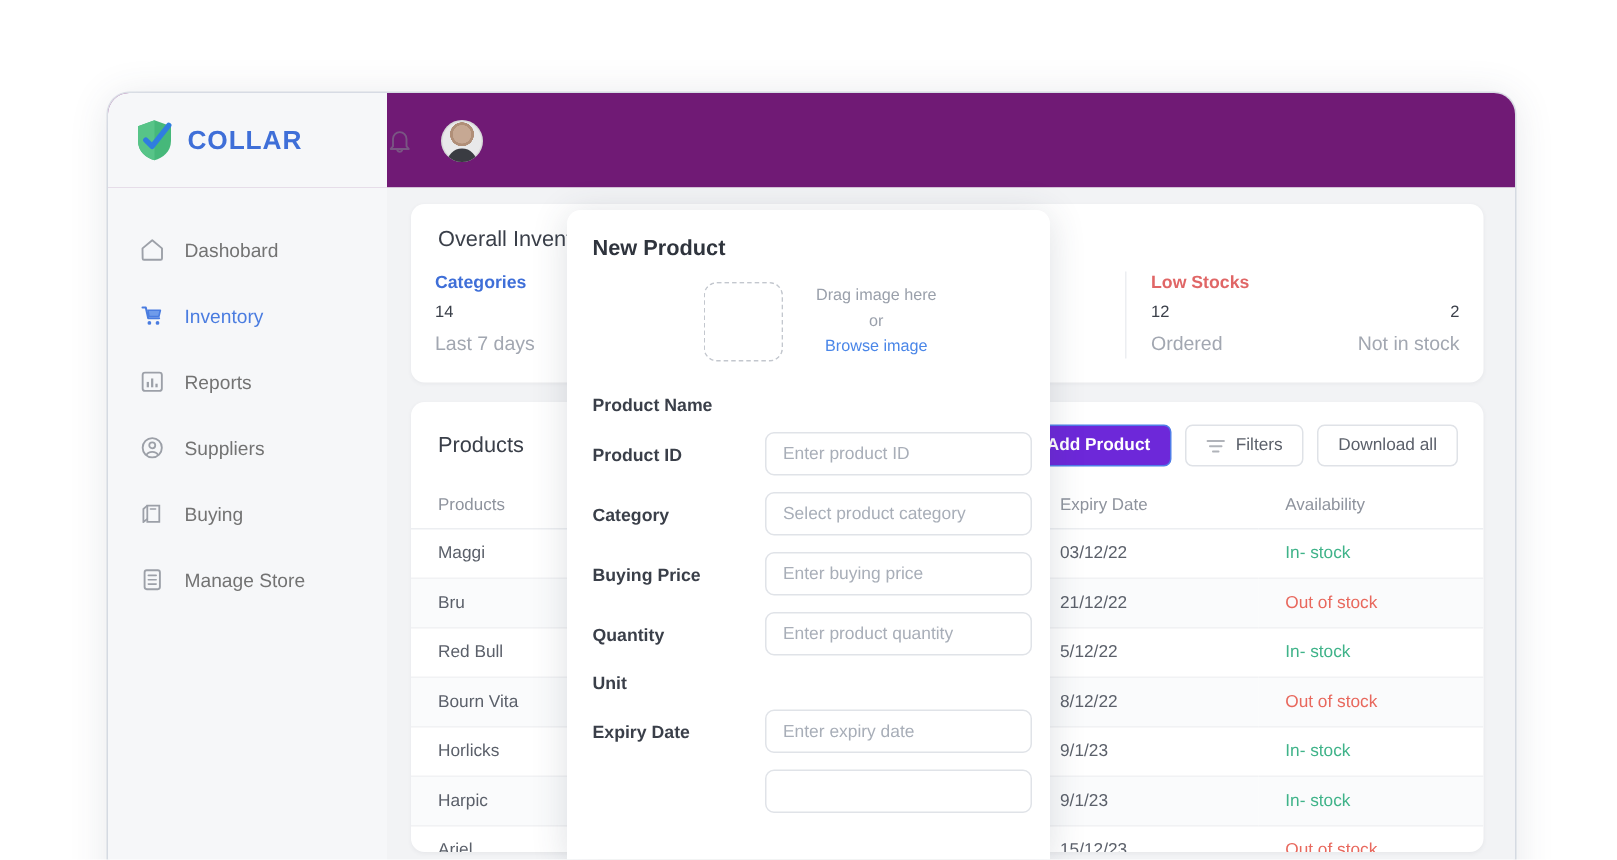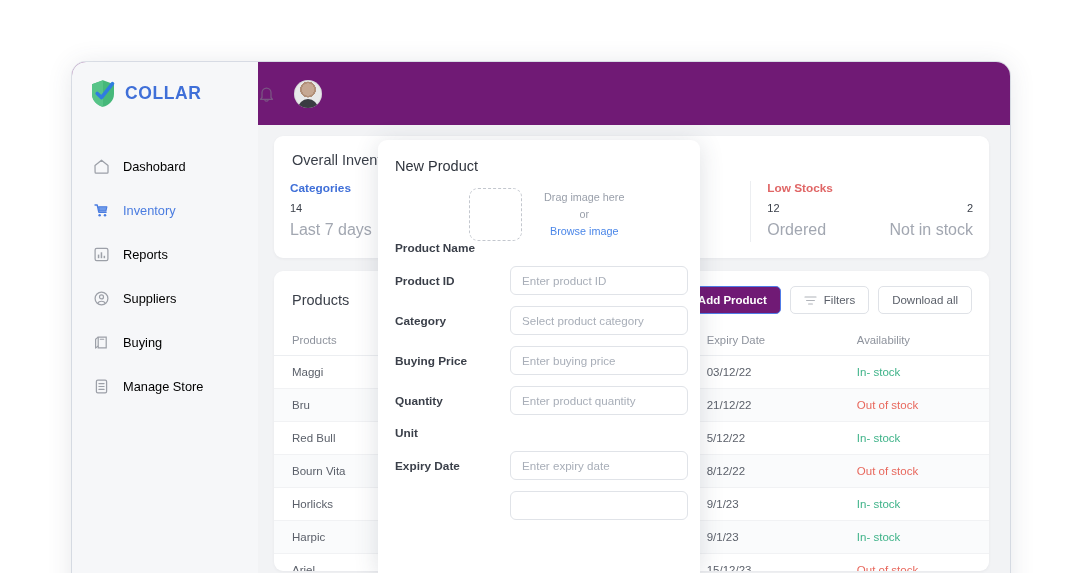--- a/index.html
+++ b/index.html
@@ -76,21 +76,21 @@
     width: 186px; height: 497px;
     background: #f6f7f9;
     padding-top: 26px;
   }
   .nav-item {
     display: flex; align-items: center; gap: 13px;
     height: 30px; padding-left: 21px; margin-bottom: 14px;
     cursor: pointer;
   }
   .nav-item .nav-label {
-    font-size: 12.8px; color: #000000;
+    font-size: 12.8px; color: #737373;
   }
   .nav-item.active .nav-label { color: #4a7ce0; }
   .nav-icon { width: 17px; height: 17px; flex: none; opacity: .72; }
   .nav-item.active .nav-icon { opacity: 1; }
 
   
   .main {
     position: absolute; left: 186px; top: 63px;
     width: 752px; height: 497px;
     background: #f2f3f5;
@@ -116,39 +116,39 @@
     display: flex; flex-direction: column; gap: 7px;
   }
   .inv-col:last-child { border-right: none; }
   .inv-head { font-size: 11.8px; font-weight: bold; }
   .inv-head.blue { color: #3f6fd8; }
   .inv-head.red { color: #e06666; }
   .inv-head.blank { color: transparent; }
   .inv-vals { display: flex; justify-content: space-between; }
   .inv-val { font-size: 11px; color: #3a3f49; }
   .inv-subs { display: flex; justify-content: space-between; }
-  .inv-sub { font-size: 16px; color: #a2a7b1; }
+  .inv-sub { font-size: 13px; color: #a2a7b1; }
 
   
   .prod-card { padding: 15px 0 0 0; height: 300px; overflow: hidden; }
   .prod-head {
     display: flex; align-items: center; justify-content: space-between;
     padding: 0 17px 13px 18px;
   }
   .prod-title { font-size: 14.5px; color: #3a3f49; }
   .prod-actions { display: flex; align-items: center; gap: 9px; }
   .btn {
     font-family: inherit; font-size: 11.5px; cursor: pointer;
     border-radius: 5px; padding: 7px 13px;
     display: flex; align-items: center; gap: 7px;
     background: #ffffff; color: #5b606a;
     border: 1px solid #dfe2e7;
   }
   .btn-primary {
-    background: #701a75; color: #ffffff; border-color: #4f7ce8;
+    background: #6d28d9; color: #ffffff; border-color: #4f7ce8;
     font-weight: bold;
   }
   .filter-icon { width: 13px; height: 11px; opacity: .6; }
 
   table { width: 100%; border-collapse: collapse; }
   thead th {
     font-size: 11.3px; color: #8e939d; font-weight: normal;
     text-align: left; padding: 7px 0 9px 18px;
     border-bottom: 1px solid #eceef1;
   }
@@ -166,26 +166,26 @@
     position: absolute;
     left: 378px; top: 140px;
     width: 322px; height: 433px;
     background: #ffffff;
     border-radius: 9px 9px 0 0;
     box-shadow: 0 3px 24px rgba(50,60,80,.16);
     padding: 18px 20px 0 17px;
     overflow: hidden;
   }
   .modal-title {
-    font-size: 14.5px; color: #2f343d; font-weight: normal;
+    font-size: 14.5px; color: #2f343d; font-weight: bold;
     margin-bottom: 14px;
   }
   .dropzone-row {
     display: flex; align-items: center; gap: 22px;
-    padding-left: 74px; 
+    padding-left: 74px; margin-bottom: 22px;
   }
   .dropbox {
     width: 53px; height: 53px; flex: none;
     border: 1.4px dashed #c3c7ce; border-radius: 9px;
   }
   .drop-text { font-size: 10.8px; color: #9aa0ab; line-height: 1.55; text-align: center; }
   .drop-link { color: #4a86e8; cursor: pointer; }
   .field-row {
     display: flex; align-items: center; margin-bottom: 11px;
   }

